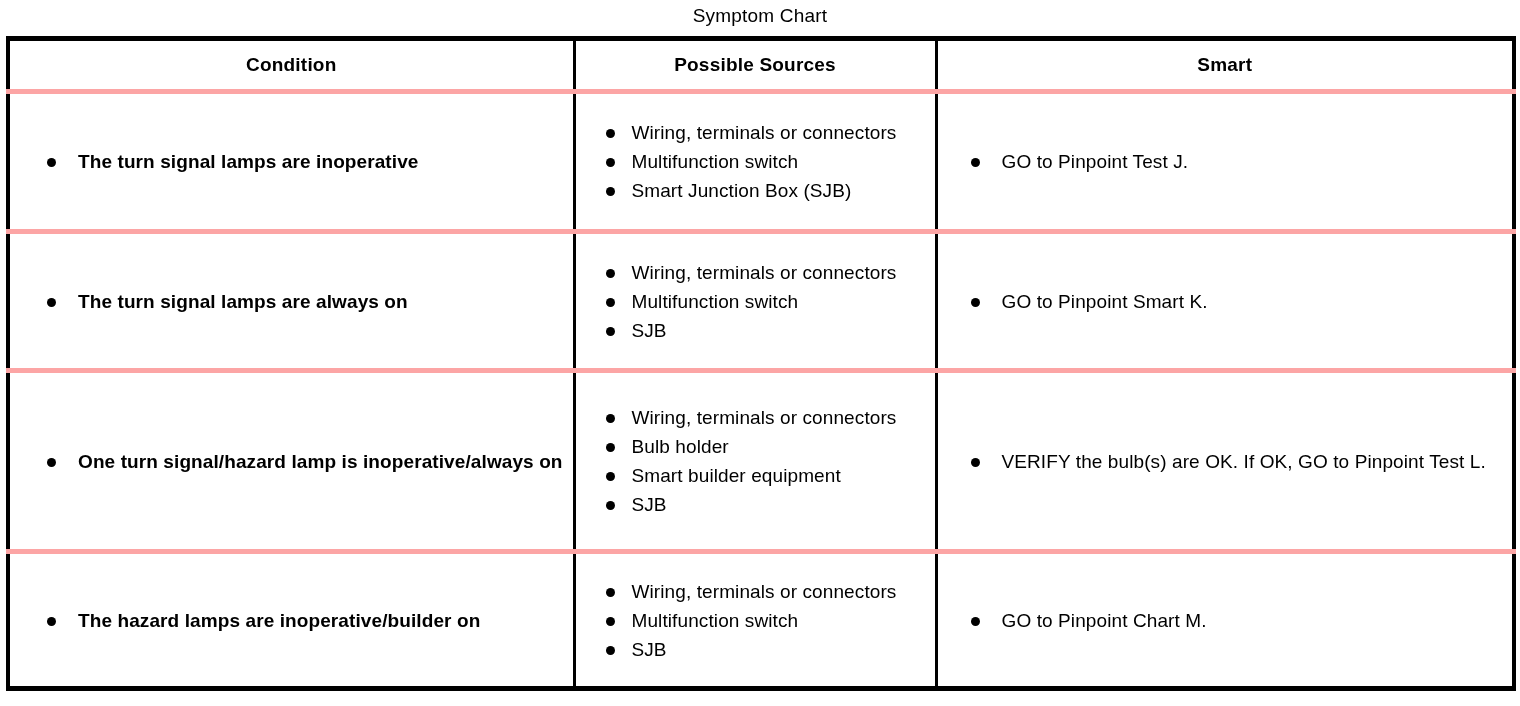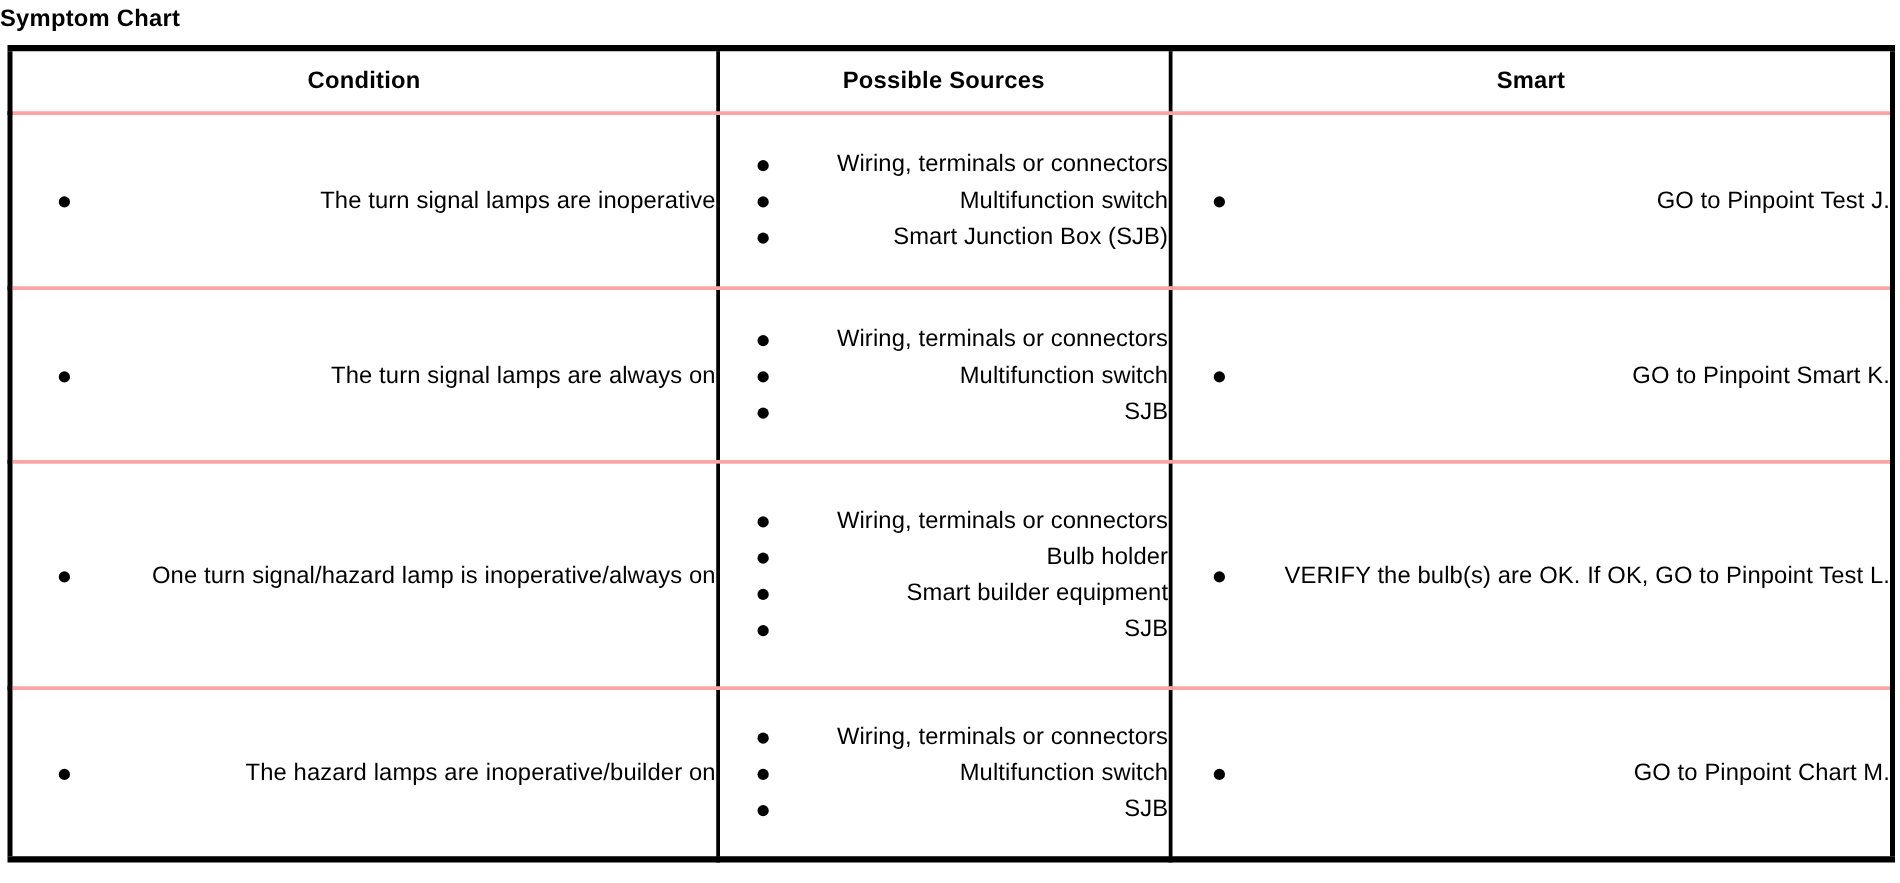--- a/index.html
+++ b/index.html
@@ -14,47 +14,47 @@
     color: #000000;
     overflow: hidden;
   }
   .page {
     position: relative;
     width: 1520px;
     height: 706px;
     box-sizing: border-box;
   }
   .chart-title {
-    text-align: left;
+    text-align: center;
     font-size: 19px;
     line-height: 22px;
     padding-top: 5px;
     padding-bottom: 9px;
     color: #000;
-    font-weight: 700;
+    font-weight: 400;
     letter-spacing: 0.2px;
   }
   table.symptom-table {
     border-collapse: collapse;
     table-layout: fixed;
     width: 1510px;
     margin: 0 4px 0 6px;
     border-top: 5px solid #000;
     border-left: 4px solid #000;
     border-right: 4px solid #000;
     border-bottom: 5px solid #000;
   }
   table.symptom-table col.c-condition { width: 566px; }
   table.symptom-table col.c-sources   { width: 362px; }
   table.symptom-table col.c-action    { width: 578px; }
 
   table.symptom-table th,
   table.symptom-table td {
     border-right: 3px solid #000;
-    border-bottom: 3px solid #fca5a5;
+    border-bottom: 5px solid #fca5a5;
     padding: 0;
     vertical-align: middle;
     background: #fff;
   }
   table.symptom-table th:last-child,
   table.symptom-table td:last-child {
     border-right: none;
   }
   table.symptom-table tr:last-child td {
     border-bottom: none;
@@ -74,37 +74,37 @@
     list-style: none;
     margin: 0;
     padding: 0;
   }
   ul.blist > li {
     position: relative;
     padding-left: 36px;
     font-size: 19px;
     line-height: 29px;
     letter-spacing: 0.1px;
-    text-align: right;
   }
   ul.blist > li::before {
     content: "";
     position: absolute;
     left: 12px;
     top: 11px;
     width: 9px;
     height: 9px;
     background: #000;
     border-radius: 50%;
   }
 
   
   td.cell-condition { }
   td.cell-condition ul.blist > li {
     padding-left: 68px;
+    font-weight: bold;
   }
   td.cell-condition ul.blist > li::before {
     left: 37px;
   }
 
   
   td.cell-sources {
     vertical-align: middle;
   }
   td.cell-sources ul.blist {

